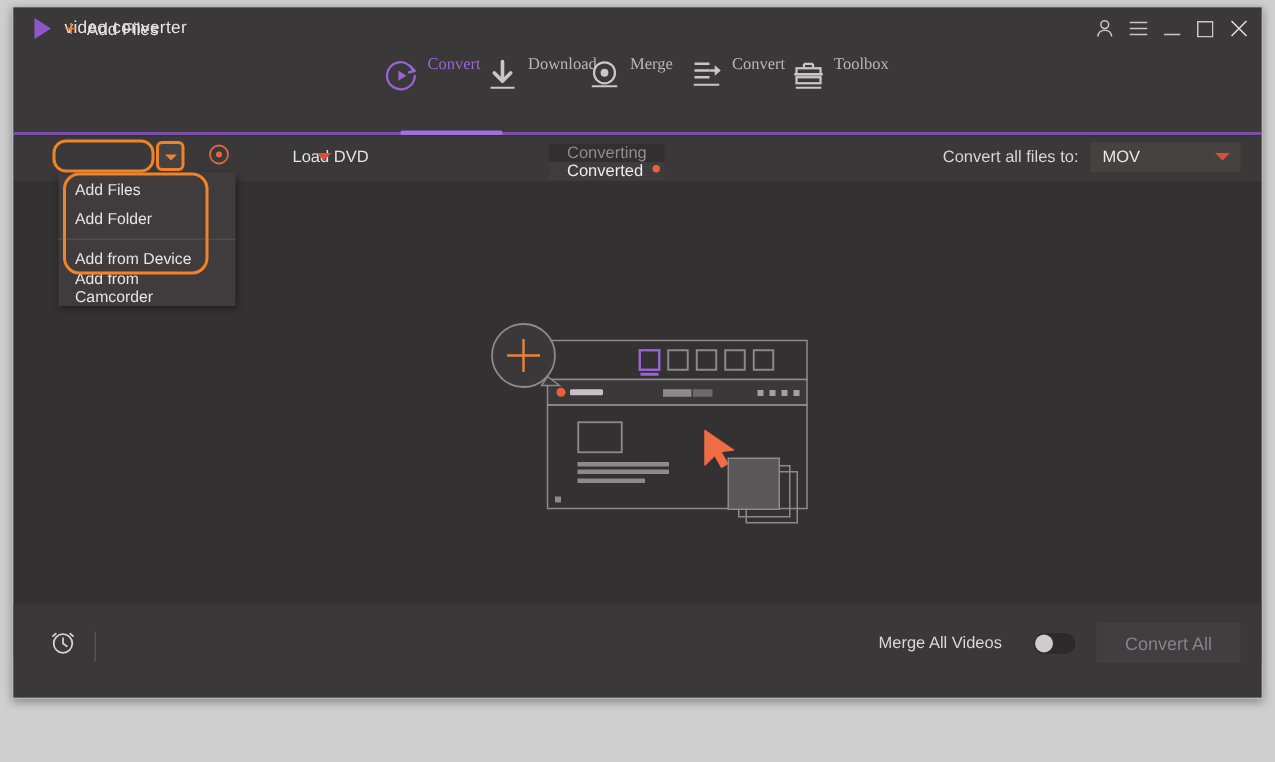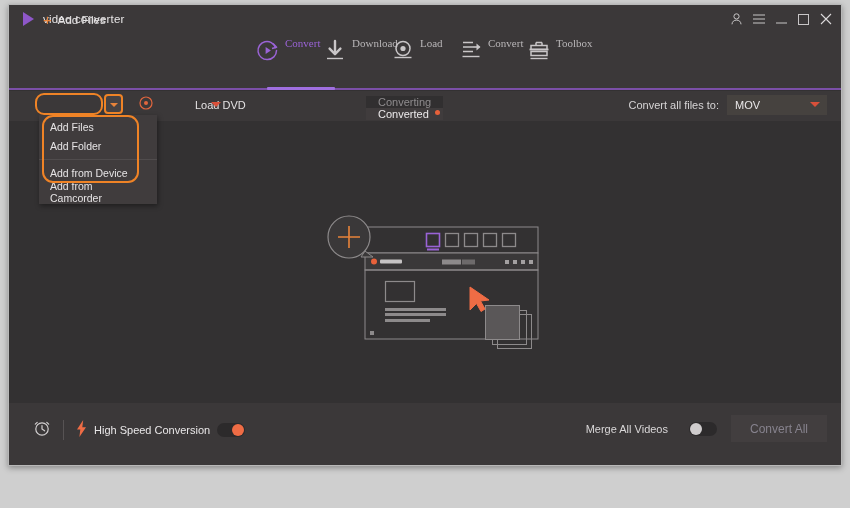--- a/index.html
+++ b/index.html
@@ -232,21 +232,21 @@
     </div>
 
     <div class="navitem">
       <div class="navicon">
         <svg width="24" height="24" viewBox="0 0 24 24">
           <circle cx="12" cy="10.5" r="7" fill="none" stroke="#c9c6c8" stroke-width="1.5"></circle>
           <circle cx="12" cy="10.5" r="2.6" fill="#c9c6c8"></circle>
           <path d="M3.5 19.5h17" stroke="#c9c6c8" stroke-width="1.4"></path>
         </svg>
       </div>
-      <span class="navlabel">Load</span>
+      <span class="navlabel">Merge</span>
     </div>
 
     <div class="navitem">
       <div class="navicon">
         <svg width="24" height="24" viewBox="0 0 24 24">
           <path d="M4 4.5h10M4 9h10M4 13.5h10" stroke="#c9c6c8" stroke-width="1.6"></path>
           <path d="M14 9h6.5" stroke="#c9c6c8" stroke-width="1.6"></path>
           <path d="M17.5 5.5L21.5 9l-4 3.5z" fill="#c9c6c8"></path>
           <path d="M3.5 18.5h17" stroke="#c9c6c8" stroke-width="1.4"></path>
         </svg>
@@ -358,31 +358,20 @@
   <div id="bottom">
     <div id="bottom-left">
       <span>
         <svg width="18" height="18" viewBox="0 0 18 18">
           <circle cx="9" cy="10" r="6.2" fill="none" stroke="#d3d0d1" stroke-width="1.2"></circle>
           <path d="M9 6.5V10l2.6 1.8" fill="none" stroke="#d3d0d1" stroke-width="1.2" stroke-linecap="round"></path>
           <path d="M4.2 3.4L2.3 5.1M13.8 3.4l1.9 1.7" stroke="#d3d0d1" stroke-width="1.2" stroke-linecap="round"></path>
         </svg>
       </span>
       <span class="vdiv"></span>
-      <div id="hsc">
-        <span>
-          <svg width="11" height="17" viewBox="0 0 11 17">
-              <path d="M7.2 0L1 9.4h3.3L3.4 17 10 7.3H6.3z" fill="#ef6c45"></path>
-            </svg>
-        </span>
-        <span class="lbl">High Speed Conversion</span>
-        <span class="toggle on">
-          <span class="knob"></span>
-        </span>
-      </div>
     </div>
 
     <div id="bottom-right">
       <div id="merge">
         <span class="lbl">Merge All Videos</span>
         <span class="toggle off">
           <span class="knob"></span>
         </span>
       </div>
       <div id="convert-all">

